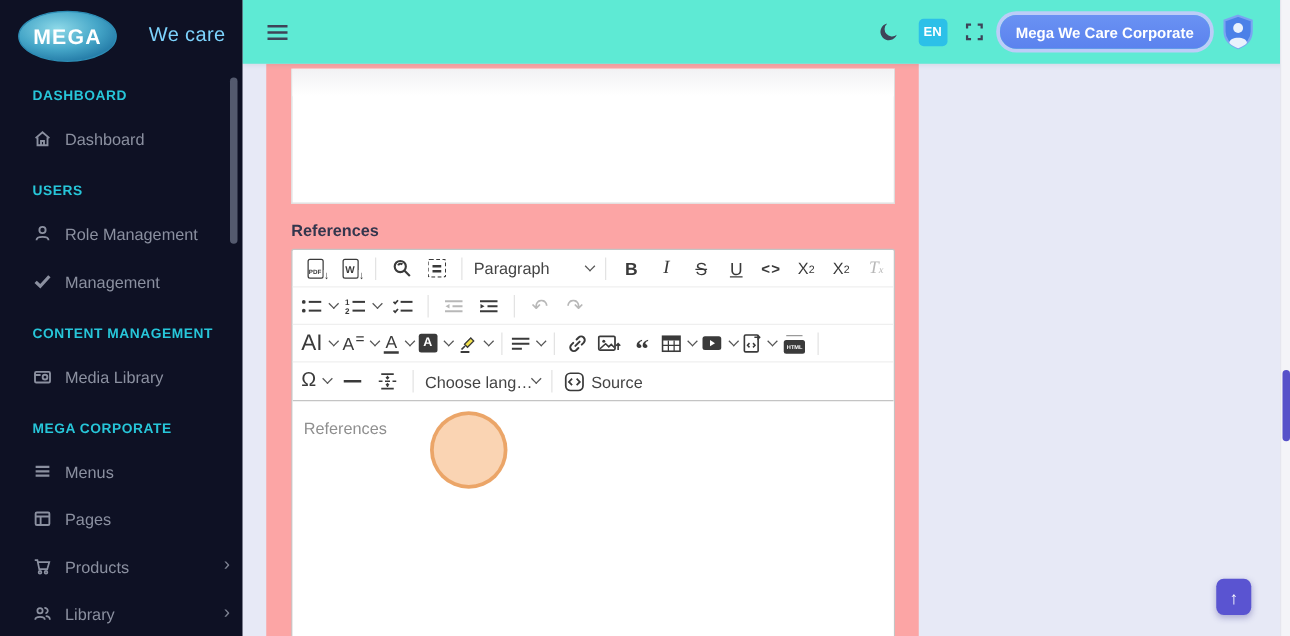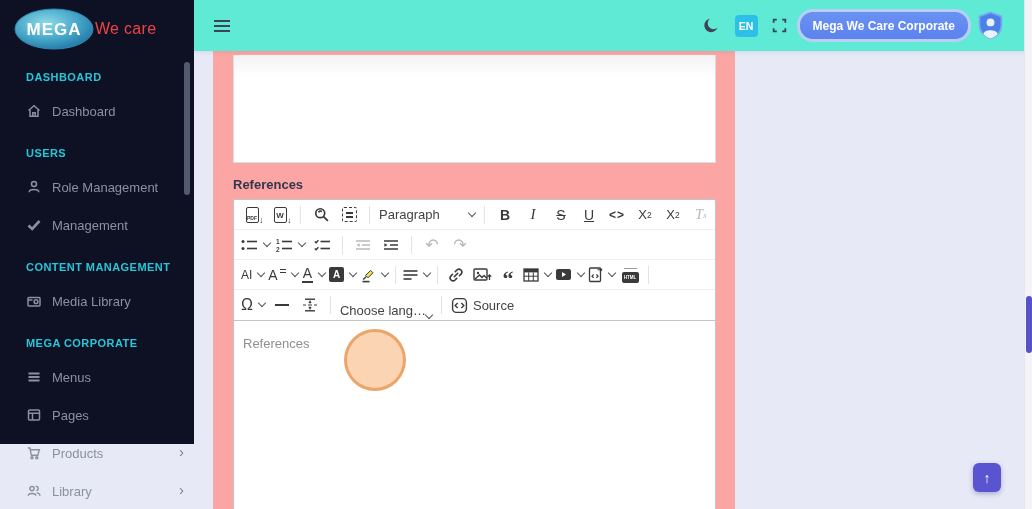--- a/index.html
+++ b/index.html
@@ -1,23 +1,23 @@
 <!DOCTYPE html>
 <html><head>
 <meta charset="utf-8">
 <style>
   * { margin:0; padding:0; box-sizing:border-box; }
   html,body { width:1032px; height:509px; }
   body { font-family:"Liberation Sans", sans-serif; background:#e7e9f6; position:relative; overflow:hidden; }
   .stage { position:absolute; inset:0; width:1032px; height:509px; overflow:hidden; }
 
   
-  .sidebar { position:absolute; left:0; top:0; width:194px; height:444px; background:#0e1124; z-index:20; }
+  .sidebar { position:absolute; left:0; top:0; width:194px; height:509px; background:#0e1124; z-index:20; }
   .logo-area { height:57px; display:flex; align-items:center; padding-left:13px; }
-  .logo-tagline { color:#ef4444; font-size:16px; margin-left:0; letter-spacing:0.3px; }
+  .logo-tagline { color:#7dd3fc; font-size:16px; margin-left:24px; letter-spacing:0.3px; }
   .side-scroll-thumb { position:absolute; right:4px; top:62px; width:6px; height:133px; background:#545a6e; border-radius:3px; }
   .nav { }
   .nav-section { margin:26px 0 0 26px; font-size:11px; font-weight:700; letter-spacing:0.45px; color:#27c6d9; }
   .nav-section.first { margin-top:14px; }
   .nav-item { display:flex; align-items:center; height:20px; margin:18px 0 0 26px; position:relative; width:150px; cursor:pointer; }
   .nav-item .nico { width:16px; height:16px; margin-right:10px; flex:0 0 16px; display:flex; align-items:center; justify-content:center; }
   .nav-item .nlabel { font-size:13px; color:#8b90a0; }
   .nav-item .sub-arrow { position:absolute; right:-8px; top:1px; color:#7d8292; font-size:15px; line-height:1; }
 
   
@@ -57,21 +57,21 @@
   .docico.word .dtxt { font-size:8px; line-height:1.3; }
   .docico .dl { position:absolute; right:-6px; bottom:-3px; font-size:9px; line-height:1; background:#fff; font-weight:400; }
 
   .selall { width:15px; height:15px; border:1.3px dashed #3a3a3a; border-radius:2px; position:relative; }
   .selall::before { content:""; position:absolute; left:3px; right:3px; top:4px; height:1.5px; background:#3a3a3a;
                     box-shadow:0 4px 0 #3a3a3a; }
 
   .dd-text { font-size:13px; color:#444; }
   .heading-dd { min-width:96px; justify-content:flex-end; }
   .heading-dd .chv { margin-left:auto; }
-  .lang-dd { min-width:92px; justify-content:flex-start;align-items:flex-end; }
+  .lang-dd { min-width:92px; justify-content:flex-start; }
   .lang-dd .chv { margin-left:auto; }
 
   .g-bold { font-weight:700; font-size:14px; }
   .g-italic { font-family:"Liberation Serif",serif; font-style:italic; font-size:15px; }
   .g-strike { font-size:14px; text-decoration:line-through; }
   .g-under { font-size:14px; text-decoration:underline; }
   .g-code { font-size:12px; font-weight:700; letter-spacing:1px; }
   .g-script { font-size:13px; }
   .g-script sub, .g-script sup { font-size:8.5px; }
   .g-removefmt { font-family:"Liberation Serif",serif; font-style:italic; font-size:14px; color:#b8b8b8; }
@@ -377,21 +377,21 @@
             <path d="M1.4 4.2 L4.6 6 L1.4 7.8 Z" fill="#3a3a3a"></path>
           </svg>
         </button>
         <span class="sep"></span>
         <button class="tbtn undo-redo dis">↶</button>
         <button class="tbtn undo-redo dis">↷</button>
       </div>
 
       <div class="tb-row tight">
         <button class="tbtn">
-          <span style="font-size:12px;">AI</span>
+          <span style="font-size:18px;">AI</span>
           <span class="chv"></span>
         </button>
         <button class="tbtn">
           <span style="font-size:14px;">A</span>
           <span class="fs-lines"></span>
           <span class="chv"></span>
         </button>
         <button class="tbtn">
           <span class="fontcolor-a">A</span>
           <span class="chv"></span>

